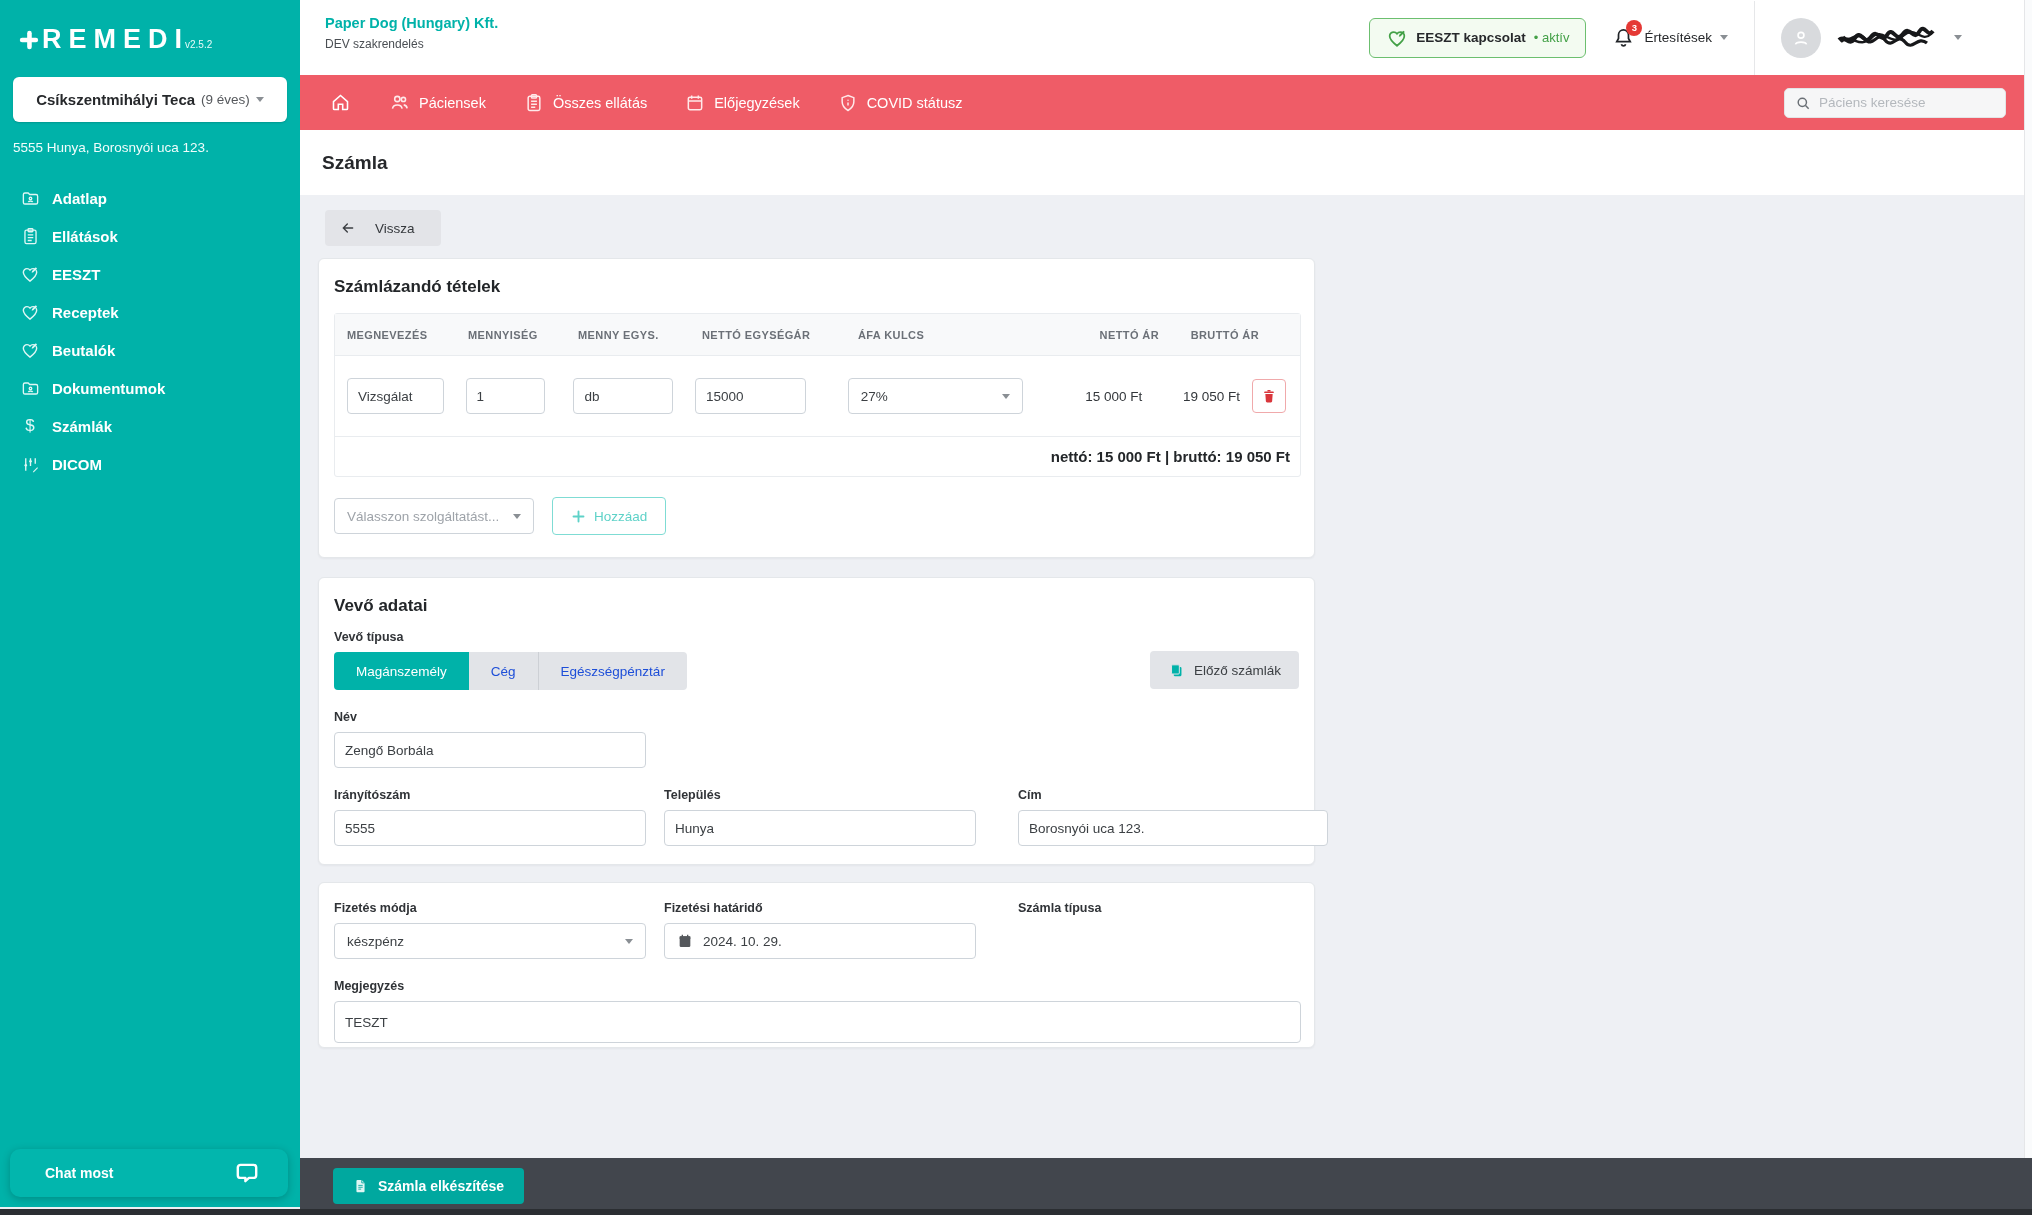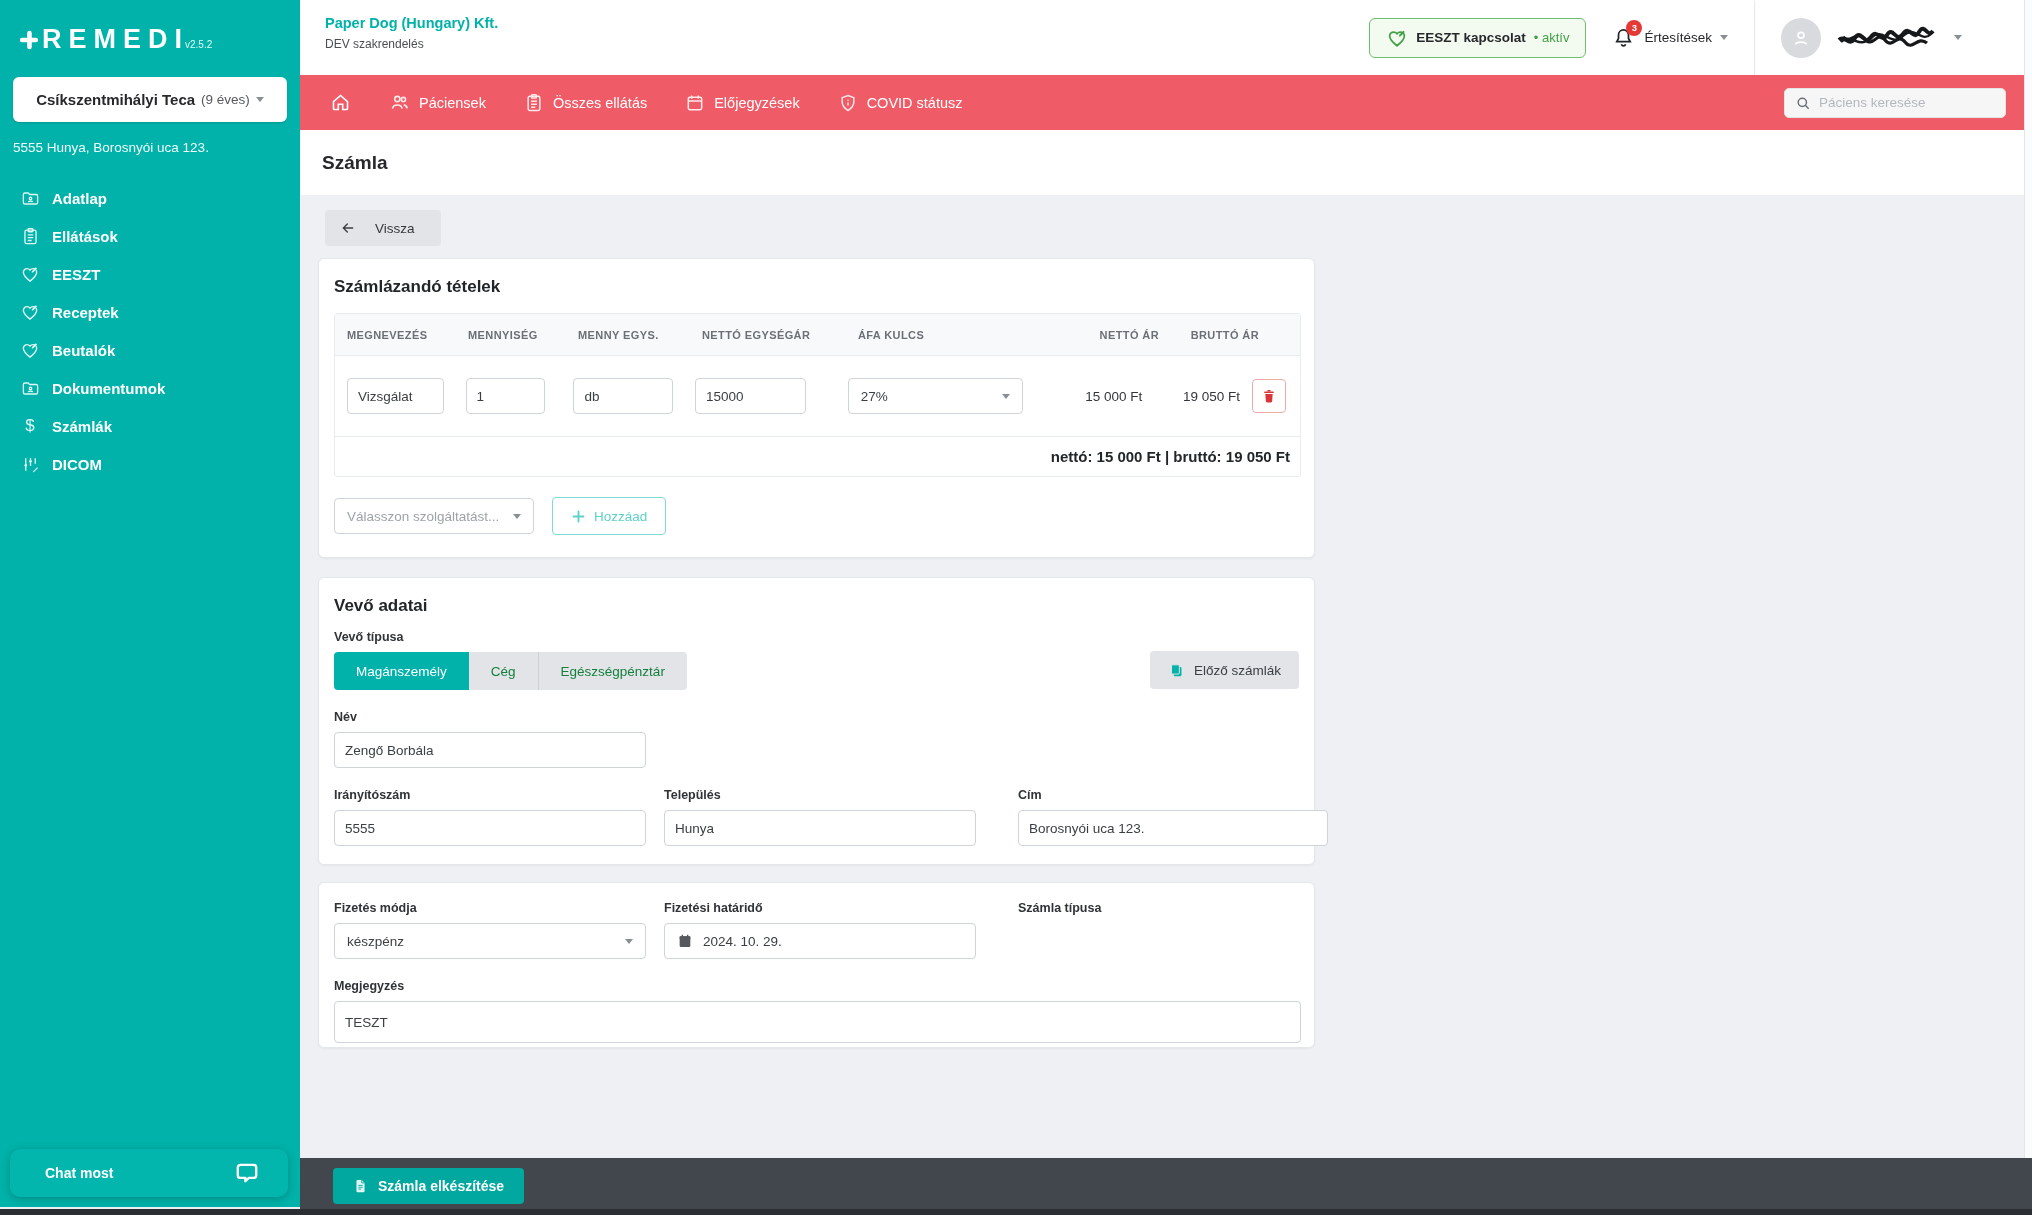--- a/index.html
+++ b/index.html
@@ -82,21 +82,21 @@
   .totals { font-size:15px; font-weight:700; color:#232629; }
   .add-row { display:flex; align-items:center; gap:18px; margin-top:20px; }
   .sel-service { width:200px; color:#9ea3a9; }
   .add-btn { height:38px; border:1px solid #7fdcd4; border-radius:4px; background:#fff; color:#5ed2c8; font-size:13.5px; display:flex; align-items:center; gap:8px; padding:0 18px; cursor:pointer; font-family:inherit; }
 
   
   .card-customer { top:382px; height:288px; padding:18px 15px 0 15px; }
   .field-label { font-size:12.5px; font-weight:700; color:#303337; margin-bottom:8px; }
   .seg-row { display:flex; align-items:flex-start; justify-content:space-between; margin-top:14px; }
   .segmented { display:flex; border-radius:4px; overflow:hidden; }
-  .seg-btn { height:38px; background:#e2e4e8; border:none; border-right:1px solid #cdd0d5; font-size:13.5px; color:#15803d; padding:0 22px; cursor:pointer; font-family:inherit; }
+  .seg-btn { height:38px; background:#e2e4e8; border:none; border-right:1px solid #cdd0d5; font-size:13.5px; color:#1d4ed8; padding:0 22px; cursor:pointer; font-family:inherit; }
   .seg-btn:last-child { border-right:none; }
   .seg-btn.active { background:#00b2a9; color:#fff; border-right:none; }
   .prev-btn { height:38px; background:#e2e4e8; border:none; border-radius:4px; font-size:13.5px; color:#3c4044; padding:0 18px; display:flex; align-items:center; gap:9px; cursor:pointer; font-family:inherit; }
   .prev-btn .cicon { color:#00b2a9; display:flex; }
   .fgroup { margin-top:20px; }
   .w-col { width:312px; }
   .full { width:967px; }
   .three-col { display:flex; gap:18px; }
   .three-col .fcol3 { width:310px; margin-left:24px; }
 

